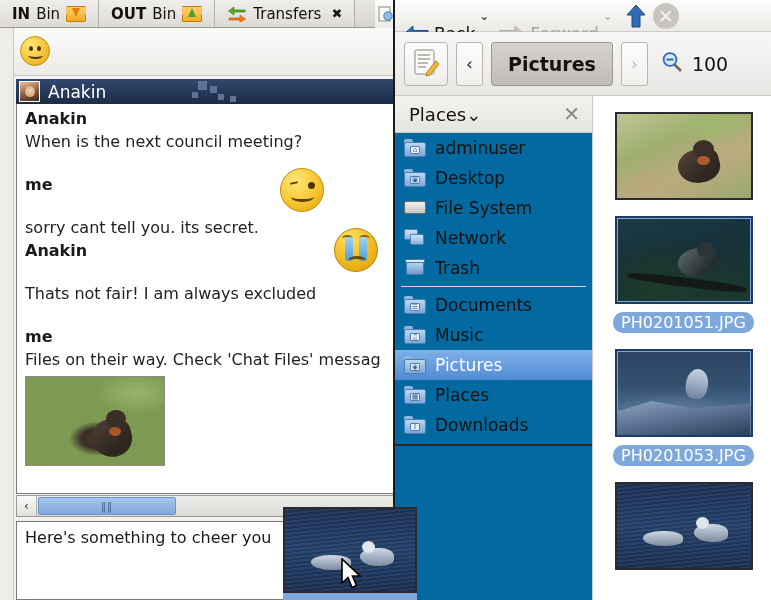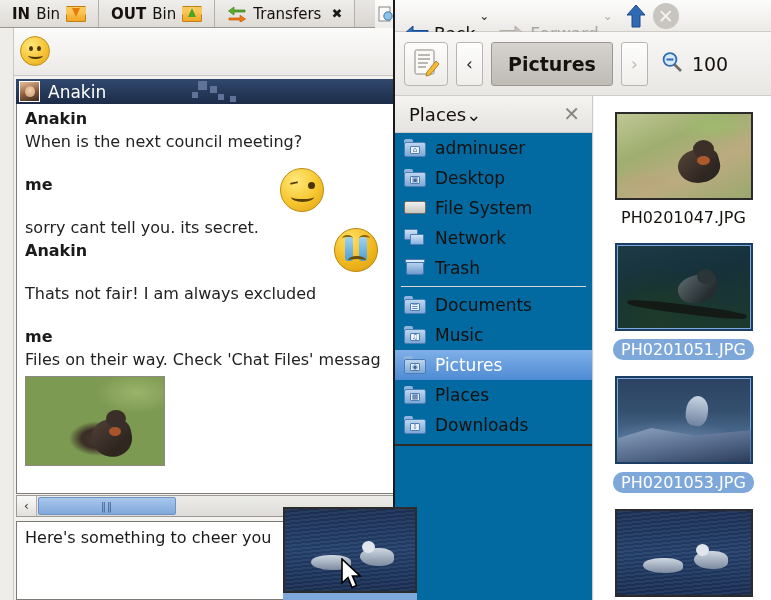--- a/index.html
+++ b/index.html
@@ -723,21 +723,20 @@
       <div class="place-end"></div>
     </div>
 
     <div id="file-pane">
       <div class="file-cell">
         <div class="thumb ph-grass">
           <span class="b-body"></span>
             <span class="b-head"></span>
             <span class="b-breast"></span>
         </div>
-        <div class="fname">PH0201047.JPG</div>
       </div>
       <div class="file-cell">
         <div class="thumb ph-dark sel">
           <span class="branch"></span>
             <span class="b-body"></span>
             <span class="b-head"></span>
         </div>
         <div class="fname sel">PH0201051.JPG</div>
       </div>
       <div class="file-cell">

